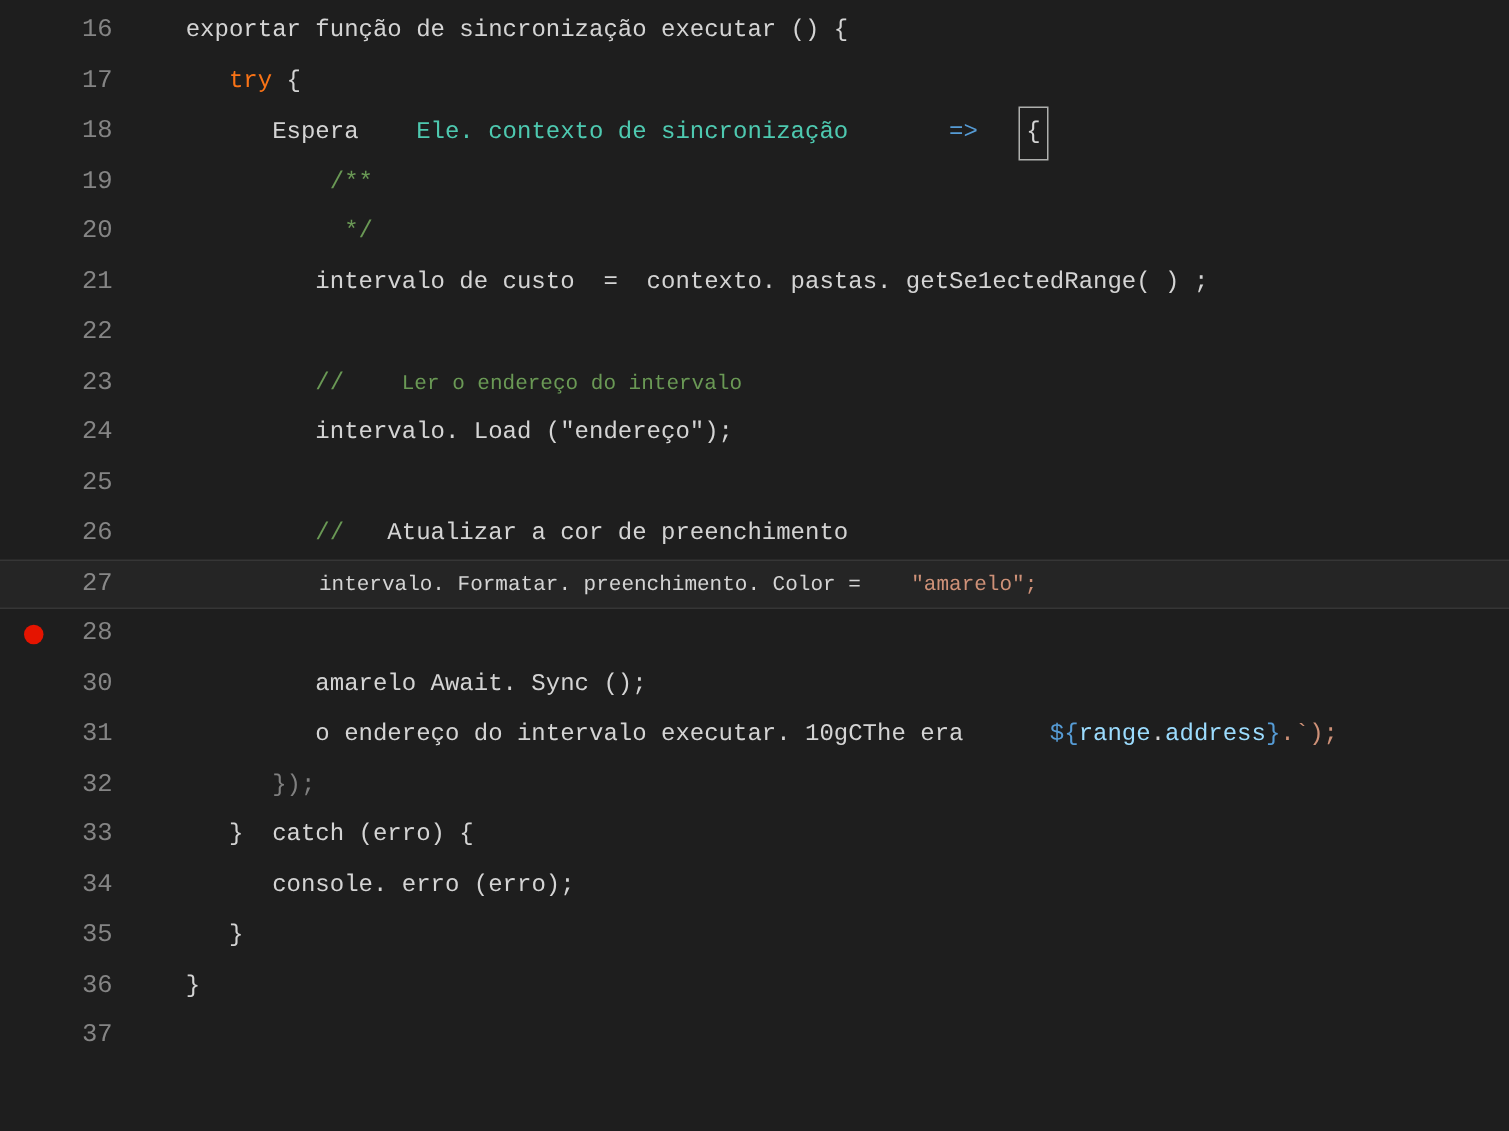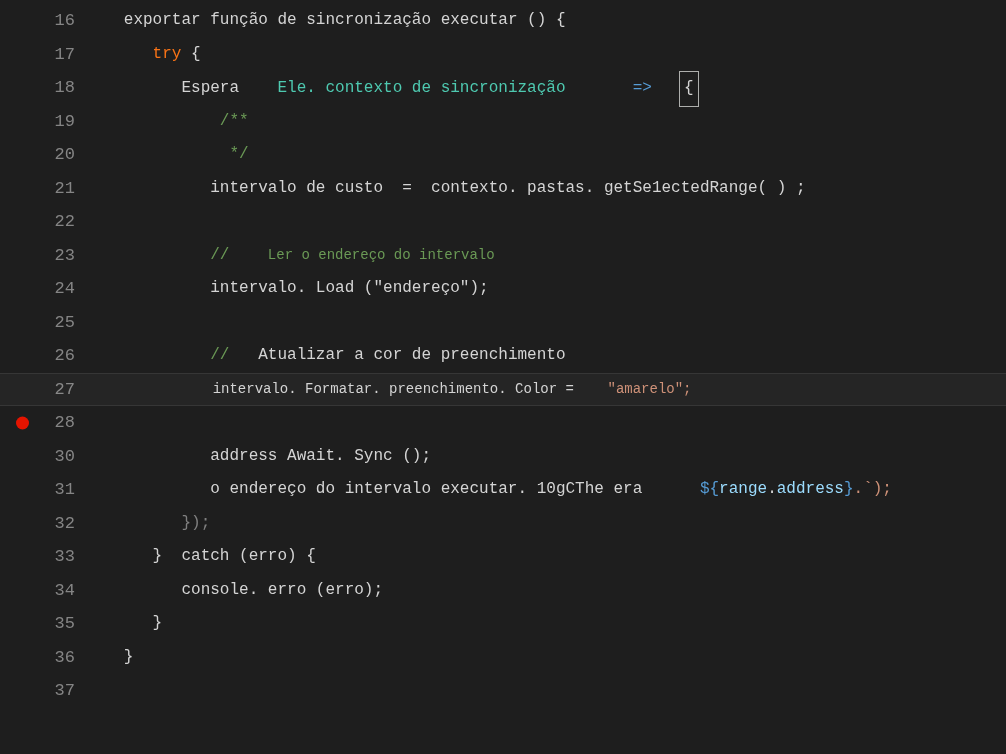--- a/index.html
+++ b/index.html
@@ -118,21 +118,21 @@
     <div class="code-line"><span class="text">             <span class="comment">/**</span></span></div>
     <div class="code-line"><span class="text">             <span class="comment"> */</span></span></div>
     <div class="code-line"><span class="text">            <span class="white">intervalo de custo</span>  <span class="white">=</span>  <span class="white">contexto. pastas. getSe1ectedRange( ) ;</span></span></div>
     <div class="code-line"></div>
     <div class="code-line"><span class="text">            <span class="comment">//</span>    <span class="comment small-text">Ler o endereço do intervalo</span></span></div>
     <div class="code-line"><span class="text">            <span class="white">intervalo. Load ("endereço");</span></span></div>
     <div class="code-line"></div>
     <div class="code-line"><span class="text">            <span class="comment">//</span>   <span class="white">Atualizar a cor de preenchimento</span></span></div>
     <div class="code-line"><div class="highlight-line"></div><span class="text small-text">              <span class="white">intervalo. Formatar. preenchimento. Color =</span>    <span class="string">"amarelo";</span></span></div>
     <div class="code-line"></div>
-    <div class="code-line"><span class="text">            <span class="white">address Await. Sync ();</span></span></div>
+    <div class="code-line"><span class="text">            <span class="white">amarelo Await. Sync ();</span></span></div>
     <div class="code-line"><span class="text">            <span class="white">o endereço do intervalo executar. 10gCThe era</span>      <span class="kw-blue">${</span><span class="template">range</span><span class="white">.</span><span class="template-prop">address</span><span class="kw-blue">}</span><span class="string">.`);</span></span></div>
     <div class="code-line"><span class="text">         <span class="grey">});</span></span></div>
     <div class="code-line"><span class="text">      <span class="white">}</span>  <span class="white">catch (erro) {</span></span></div>
     <div class="code-line"><span class="text">         <span class="white">console. erro (erro);</span></span></div>
     <div class="code-line"><span class="text">      <span class="white">}</span></span></div>
     <div class="code-line"><span class="text">   <span class="white">}</span></span></div>
     <div class="code-line"></div>
   </div>
 </div>
 

